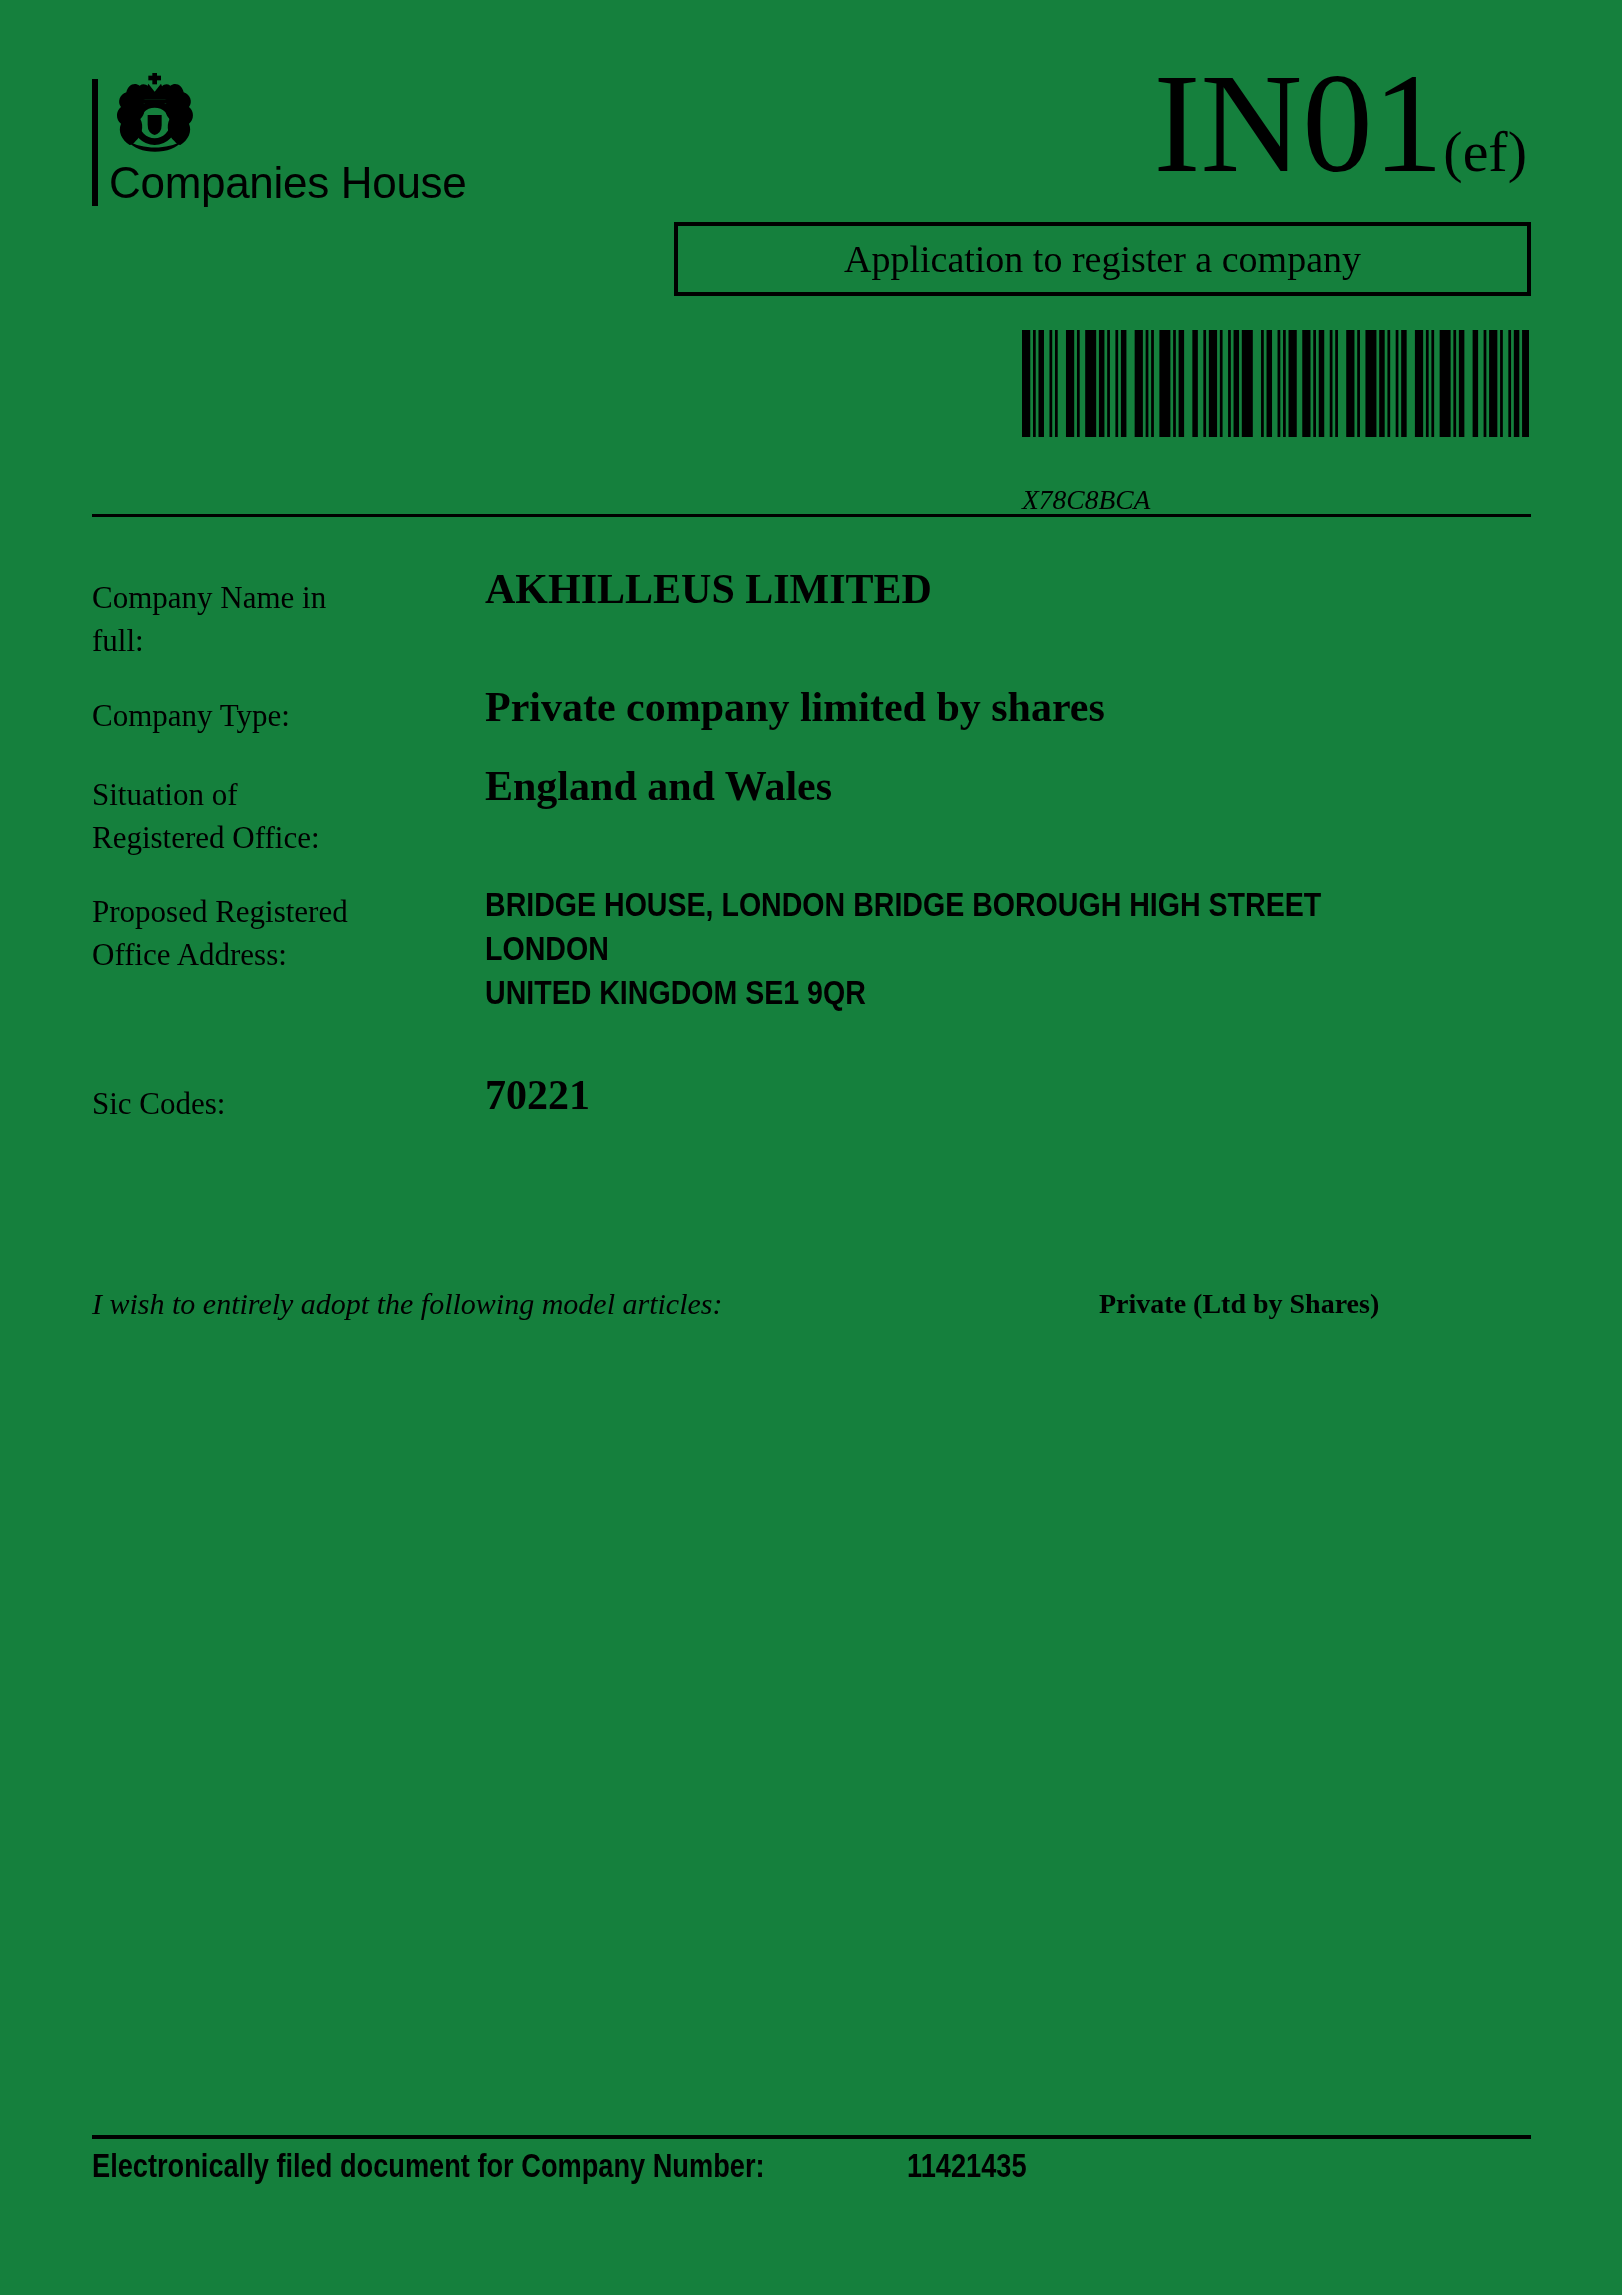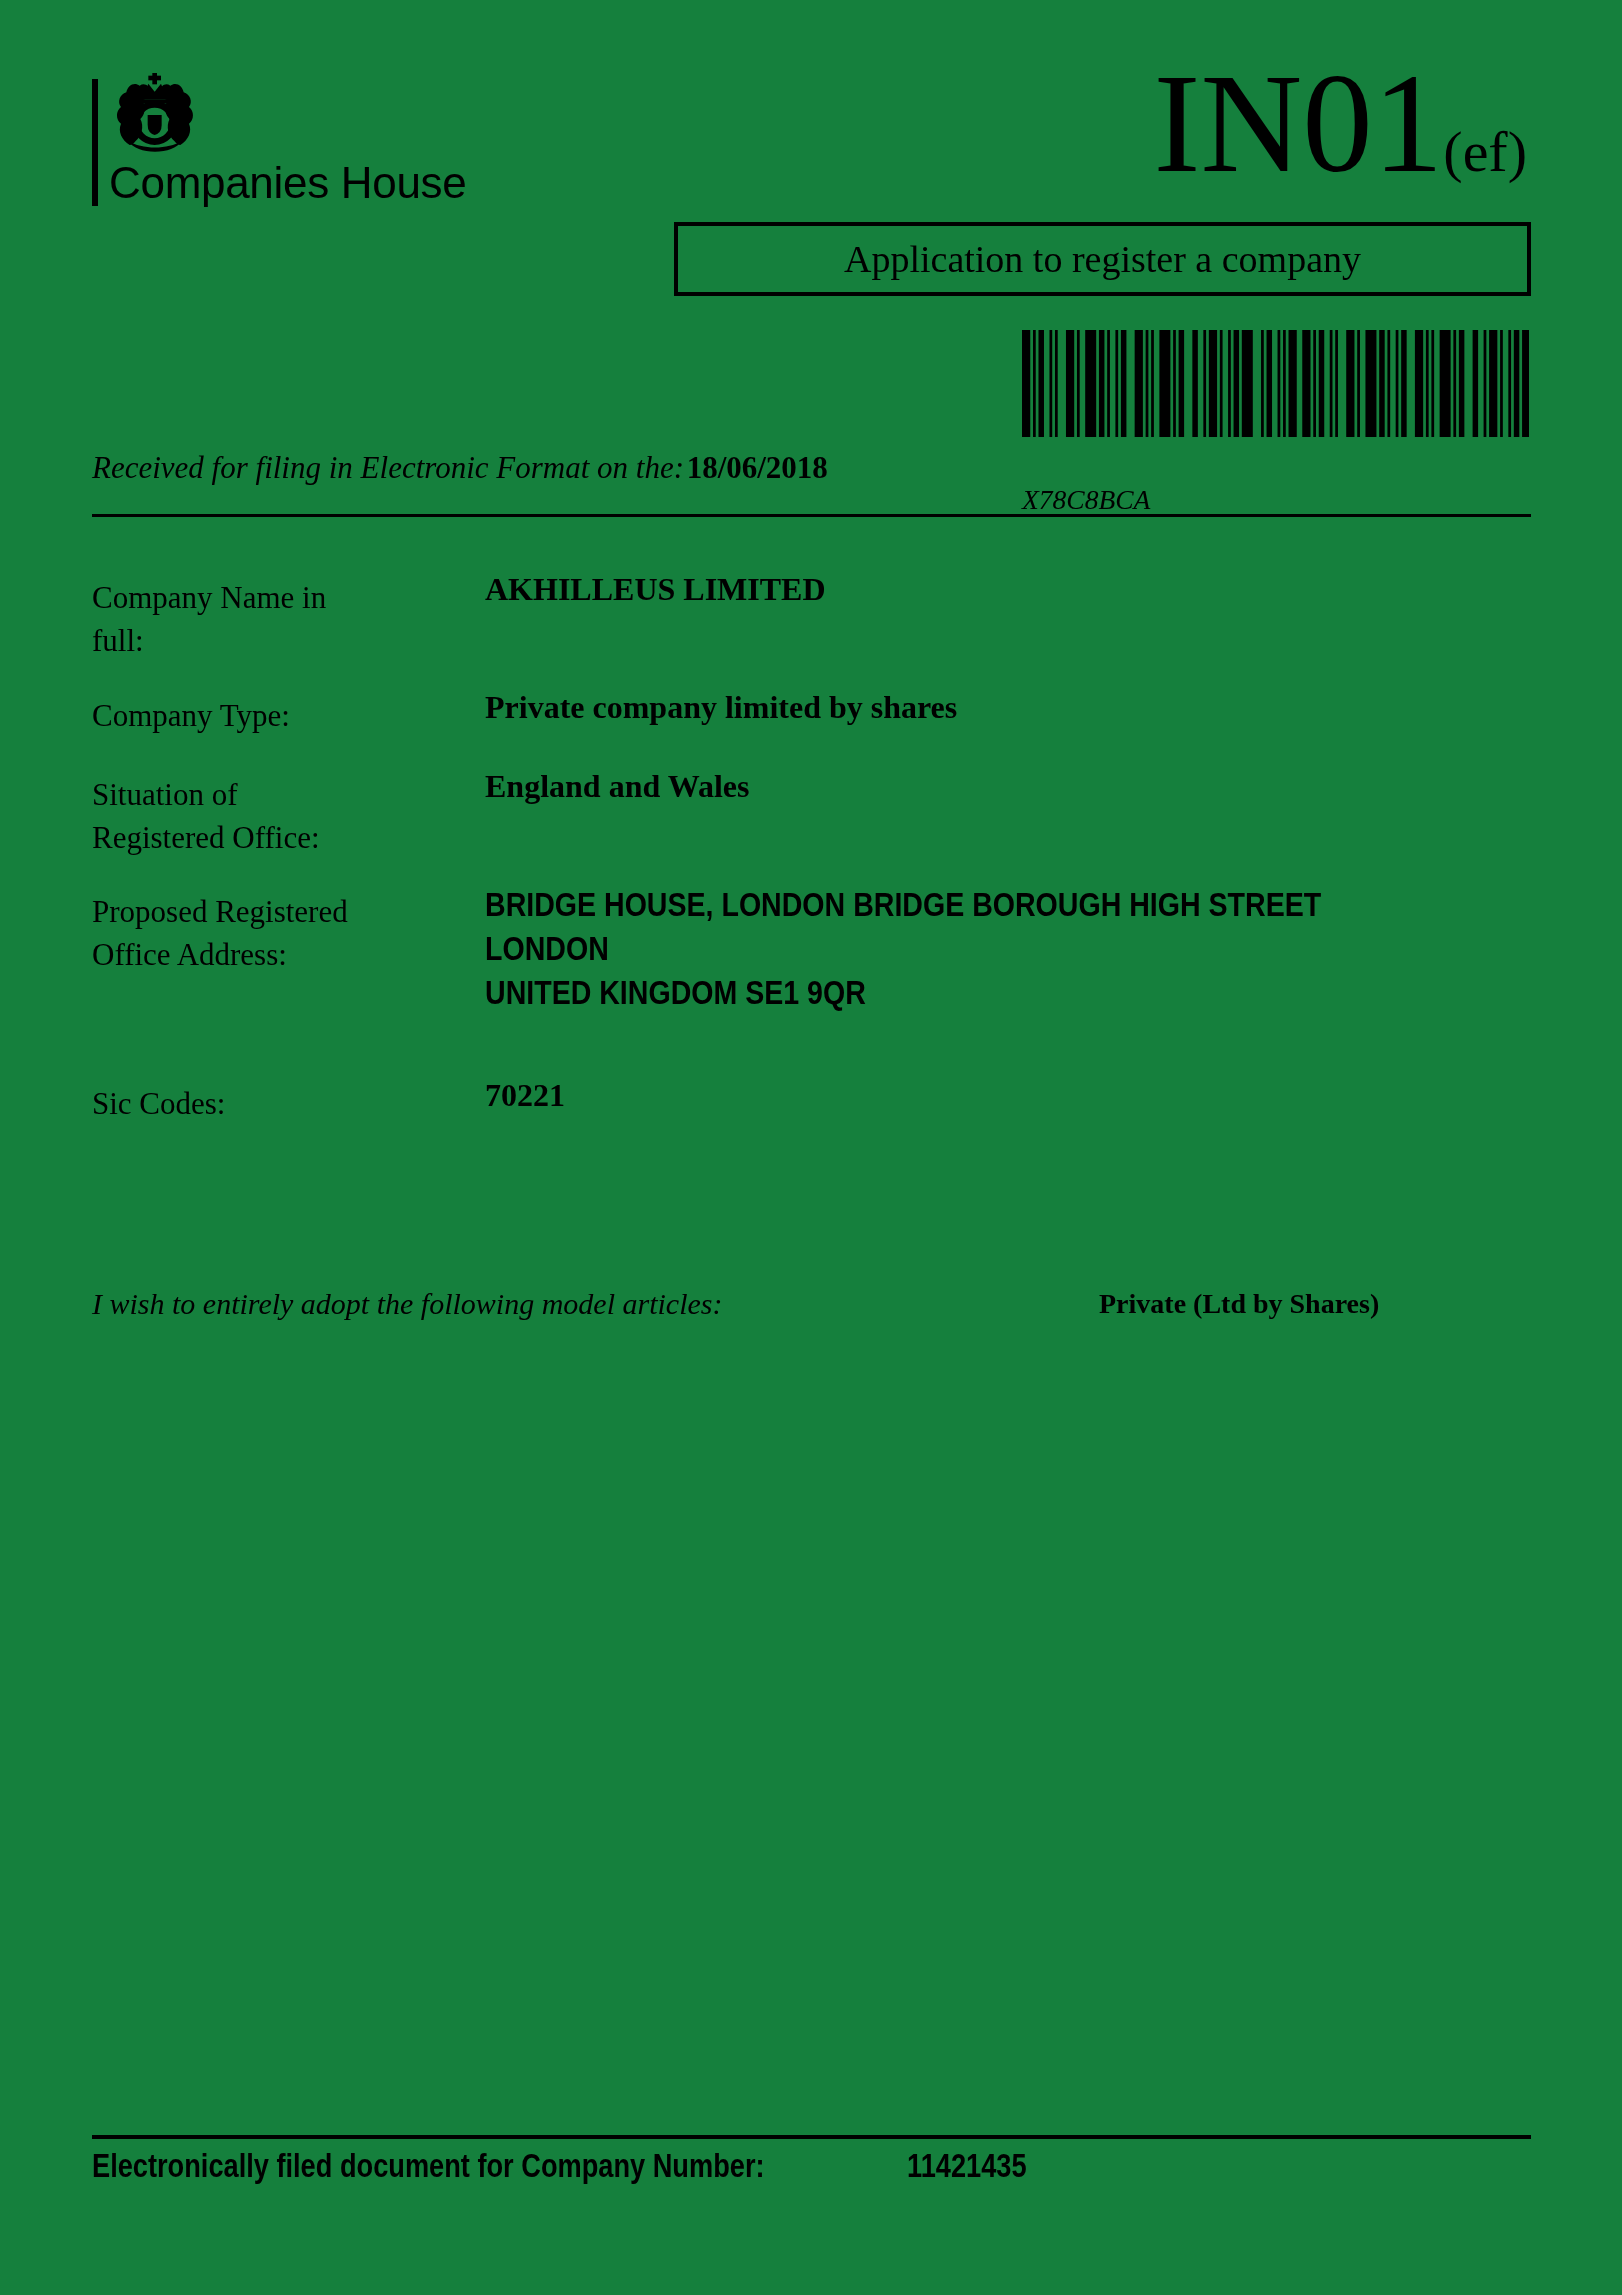--- a/index.html
+++ b/index.html
@@ -43,21 +43,21 @@
 
   .rule { position:absolute; left:92px; width:1439px; background:#000; }
   #rule-top    { top:514px;  height:3.3px; }
   #rule-footer { top:2135px; height:3.9px; }
 
   
   .row { position:absolute; left:92px; width:1452px; }
   .row .labels { position:absolute; left:0; top:8px; width:366px; font-size:31px; line-height:43px; }
   .lab-line { display:block; white-space:nowrap; }
   .row .value { position:absolute; left:393px; top:0; white-space:nowrap; }
-  .value-serif { font-weight:bold; font-size:32px; line-height:43px; }
+  .value-serif { font-weight:bold; font-size:42px; line-height:43px; }
   .value-sans {
     font-family:"Liberation Sans", sans-serif; font-weight:bold;
     font-size:34px; line-height:44px; top:0.7px;
     transform:scaleX(0.84); transform-origin:left top;
   }
   .value-sans .val-line { display:block; white-space:nowrap; }
 
   #row-company-name { top:568px; }
   #row-company-type { top:686px; }
   #row-situation    { top:765px; }
@@ -159,24 +159,20 @@
       <rect x="688.8" y="0" width="8.4" height="163" fill="#000"></rect>
       <rect x="705.6" y="0" width="4.2" height="163" fill="#000"></rect>
       <rect x="714.0" y="0" width="12.6" height="163" fill="#000"></rect>
       <rect x="730.8" y="0" width="4.2" height="163" fill="#000"></rect>
       <rect x="743.4" y="0" width="4.2" height="163" fill="#000"></rect>
       <rect x="751.8" y="0" width="8.4" height="163" fill="#000"></rect>
       <rect x="764.4" y="0" width="10.6" height="163" fill="#000"></rect>
     </svg>
   <div class="barcode-ref">X78C8BCA</div>
 
-  <div class="received">
-    <span class="r-lbl">Received for filing in Electronic Format on the:</span>
-    <span class="r-date">18/06/2018</span>
-  </div>
 
   <div class="rule" id="rule-top"></div>
 
   <div class="row" id="row-company-name">
     <div class="labels">
       <span class="lab-line">Company Name in</span>
       <span class="lab-line">full:</span>
     </div>
     <div class="value value-serif">AKHILLEUS LIMITED</div>
   </div>

